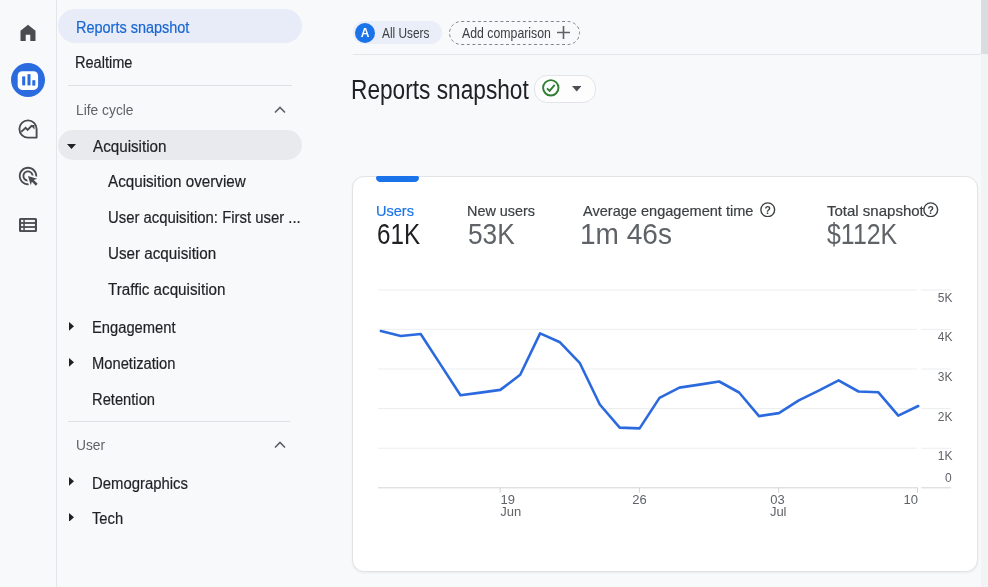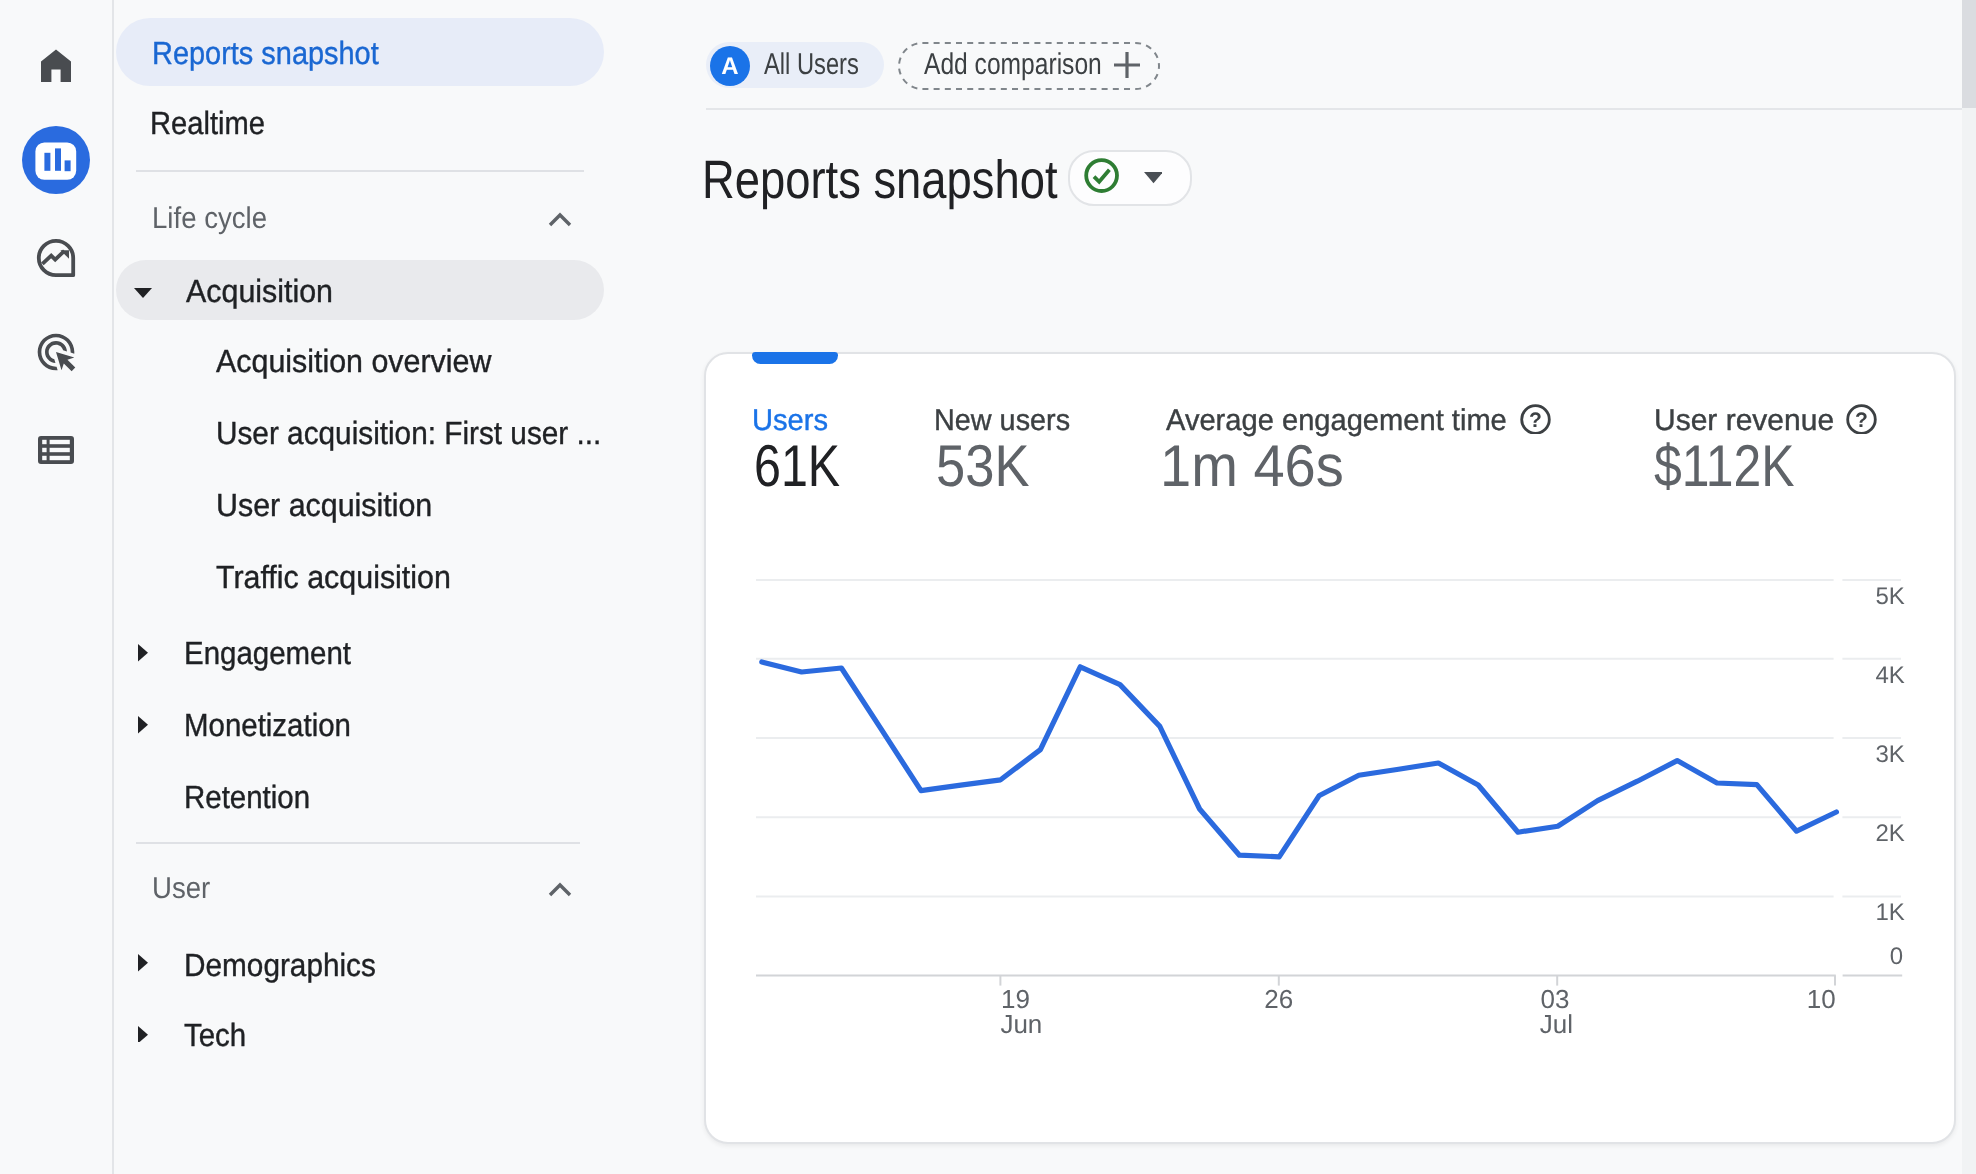--- a/index.html
+++ b/index.html
@@ -134,21 +134,21 @@
 <div class="abs" style="left:466.5px;top:201.5px;font-size:15px;color:#3c4043;transform:scaleX(0.96);transform-origin:left top;-webkit-text-stroke:0.2px #3c4043;">New users</div>
 <div class="abs" style="left:467.8px;top:216.5px;font-size:29.5px;color:#5f6368;transform:scaleX(0.89);transform-origin:left top;white-space:nowrap;">53K</div>
 
 <div class="abs" style="left:583px;top:201.5px;font-size:15px;color:#3c4043;transform:scaleX(0.97);transform-origin:left top;-webkit-text-stroke:0.2px #3c4043;">Average engagement time</div>
 <svg class="abs" style="left:760px;top:201.5px" width="15.5" height="15.5" viewBox="0 0 15.5 15.5">
   <circle cx="7.75" cy="7.75" r="6.9" fill="none" stroke="#3c4043" stroke-width="1.4"></circle>
   <text x="7.75" y="11.6" font-size="10.5" font-weight="700" fill="#3c4043" text-anchor="middle" font-family="Liberation Sans">?</text>
 </svg>
 <div class="abs" style="left:580.3px;top:216.5px;font-size:29.5px;color:#5f6368;transform:scaleX(0.95);transform-origin:left top;white-space:nowrap;">1m 46s</div>
 
-<div class="abs" style="left:827px;top:201.5px;font-size:15px;color:#3c4043;transform:scaleX(1);transform-origin:left top;-webkit-text-stroke:0.2px #3c4043;">User revenue</div>
+<div class="abs" style="left:827px;top:201.5px;font-size:15px;color:#3c4043;transform:scaleX(1);transform-origin:left top;-webkit-text-stroke:0.2px #3c4043;">Total snapshot</div>
 <svg class="abs" style="left:923px;top:201.5px" width="15.5" height="15.5" viewBox="0 0 15.5 15.5">
   <circle cx="7.75" cy="7.75" r="6.9" fill="none" stroke="#3c4043" stroke-width="1.4"></circle>
   <text x="7.75" y="11.6" font-size="10.5" font-weight="700" fill="#3c4043" text-anchor="middle" font-family="Liberation Sans">?</text>
 </svg>
 <div class="abs" style="left:826.5px;top:216.5px;font-size:29.5px;color:#5f6368;transform:scaleX(0.845);transform-origin:left top;white-space:nowrap;">$112K</div>
 
 <svg class="abs" style="left:352px;top:176px" width="624" height="394" viewBox="352 176 624 394">
   <g stroke="#ebedef" stroke-width="1">
     <line x1="378" y1="290" x2="916.8" y2="290"></line>
       <line x1="921.2" y1="290" x2="950.5" y2="290"></line>

